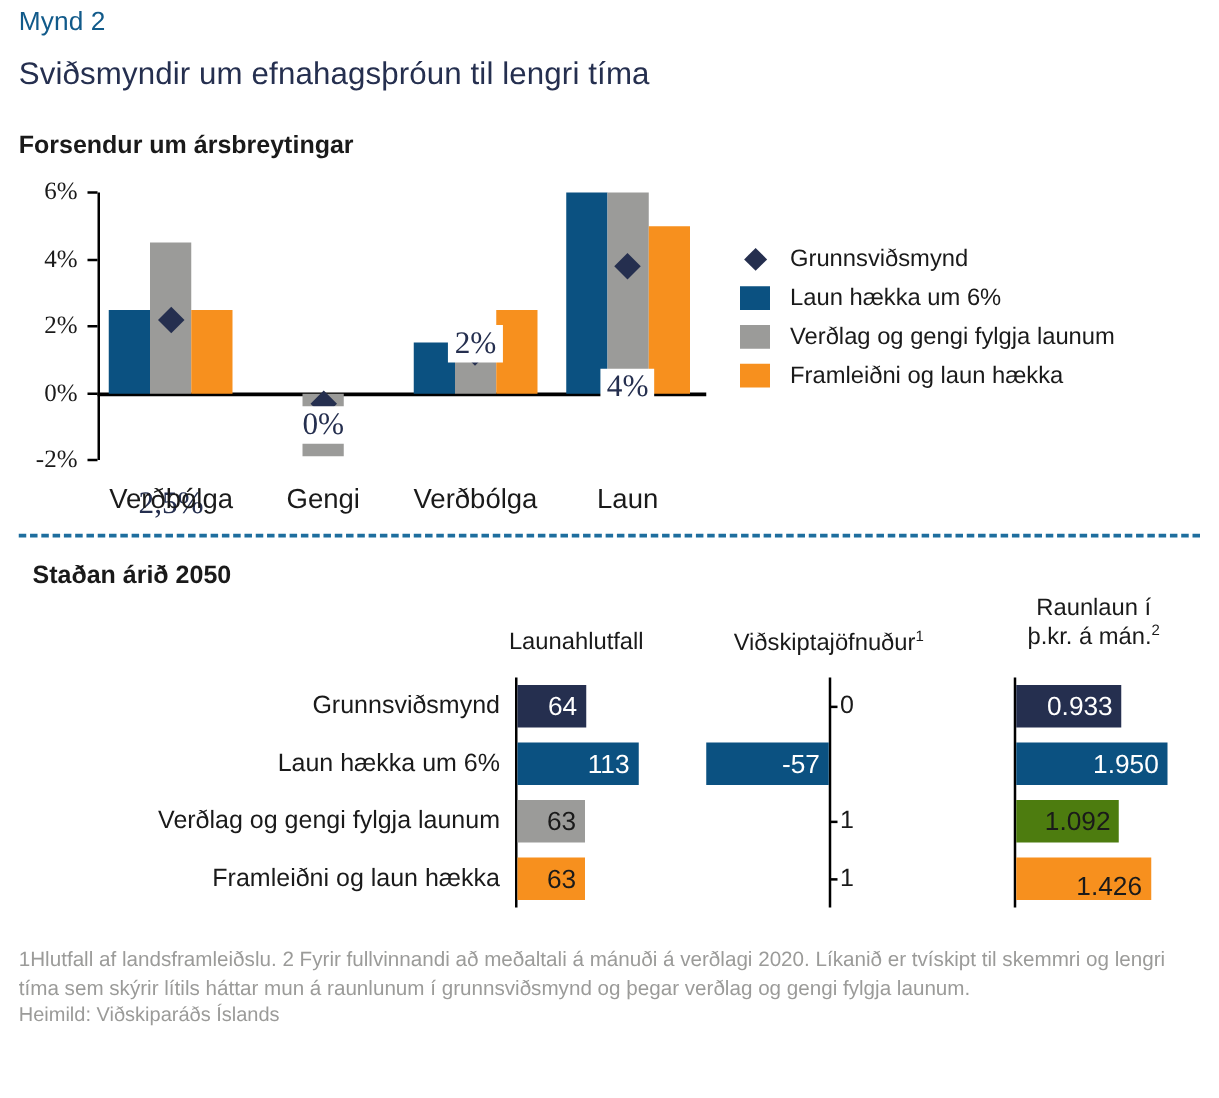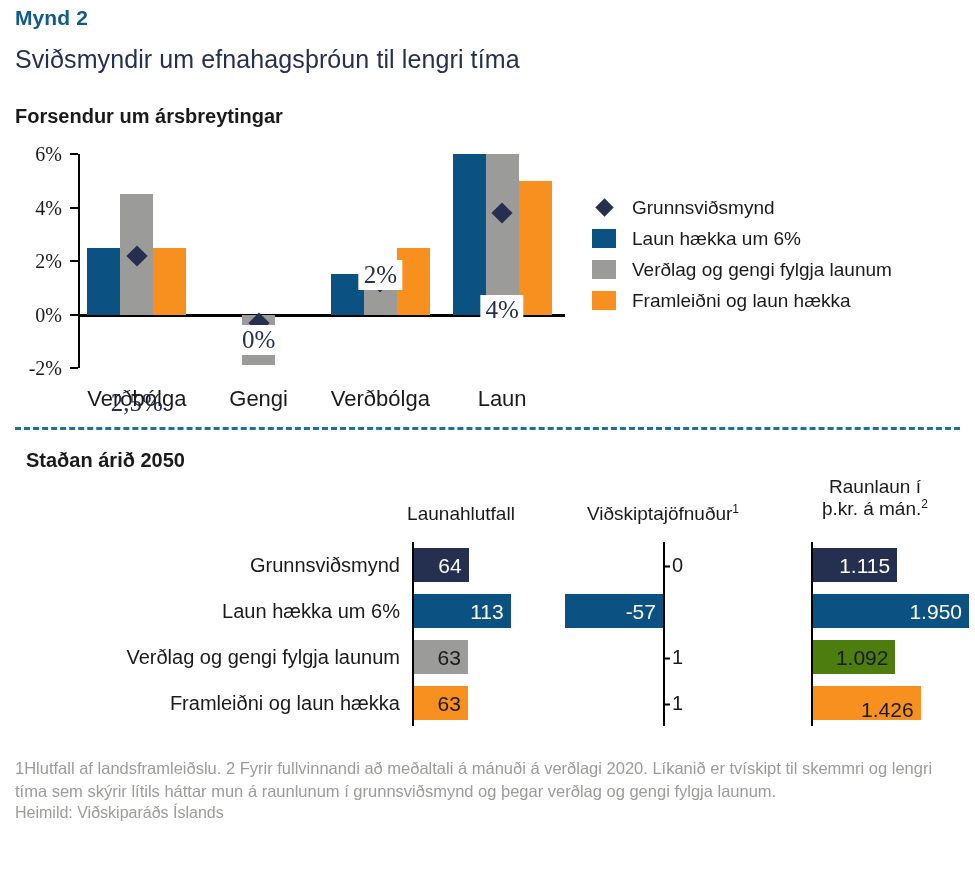--- a/index.html
+++ b/index.html
@@ -8,21 +8,21 @@
     width: 975px; height: 878px;
     background: #ffffff;
     font-family: "Liberation Sans", sans-serif;
     position: relative;
     overflow: hidden;
   }
 
   
   .fig-label {
     position: absolute; left: 15px; top: 6px;
-    font-size: 21px; font-weight: bold; color: #115a8a;
+    font-size: 21px; font-weight: normal; color: #115a8a;
     letter-spacing: 0.1px;
   }
   .fig-title {
     position: absolute; left: 15px; top: 45px;
     font-size: 25px; font-weight: normal; color: #252f4f;
     letter-spacing: 0.1px;
   }
   .sub-title {
     position: absolute; left: 15px; top: 105px;
     font-size: 20px; font-weight: bold; color: #1a1a1a;
@@ -240,30 +240,30 @@
     <div class="col-head" style="left: 875px; top: 6px;">
       <div>Raunlaun í</div>
       <div>þ.kr. á mán.<sup>2</sup></div>
     </div>
     <div class="row-label" style="right: 575px; top: 95px;">Grunnsviðsmynd</div>
     <div class="tbar right-align" style="left: 414px; top: 95px; width: 54.72px; background: rgb(37, 47, 79);">
       <span style="color: rgb(255, 255, 255);">64</span>
     </div>
     <div class="tickval" style="left: 664px; top: 95px;"><span class="dash"></span><span>0</span></div>
     <div class="tbar right-align" style="left: 813px; top: 95px; width: 84.1825px; background: rgb(37, 47, 79);">
-      <span style="color: rgb(255, 255, 255);">1.115</span>
+      <span style="color: rgb(255, 255, 255);">0.933</span>
     </div>
     <div class="row-label" style="right: 575px; top: 141px;">Laun hækka um 6%</div>
     <div class="tbar right-align" style="left: 414px; top: 141px; width: 96.615px; background: rgb(11, 81, 129);">
       <span style="color: rgb(255, 255, 255);">113</span>
     </div>
     <div class="tbar right-align" style="left: 564.96px; top: 141px; width: 98.04px; background: rgb(11, 81, 129);">
       <span style="color: rgb(255, 255, 255);">-57</span>
     </div>
-    <div class="tbar right-align" style="left: 813px; top: 141px; width: 156px; background: rgb(11, 81, 129);">
+    <div class="tbar right-align" style="left: 813px; top: 141px; width: 121px; background: rgb(11, 81, 129);">
       <span style="color: rgb(255, 255, 255);">1.950</span>
     </div>
     <div class="row-label" style="right: 575px; top: 187px;">Verðlag og gengi fylgja launum</div>
     <div class="tbar right-align" style="left: 414px; top: 187px; width: 53.865px; background: rgb(155, 155, 153);">
       <span style="color: rgb(26, 26, 26);">63</span>
     </div>
     <div class="tickval" style="left: 664px; top: 187px;"><span class="dash"></span><span>1</span></div>
     <div class="tbar right-align" style="left: 813px; top: 187px; width: 82.446px; background: #4d7c0f;">
       <span style="color: rgb(26, 26, 26);">1.092</span>
     </div>

